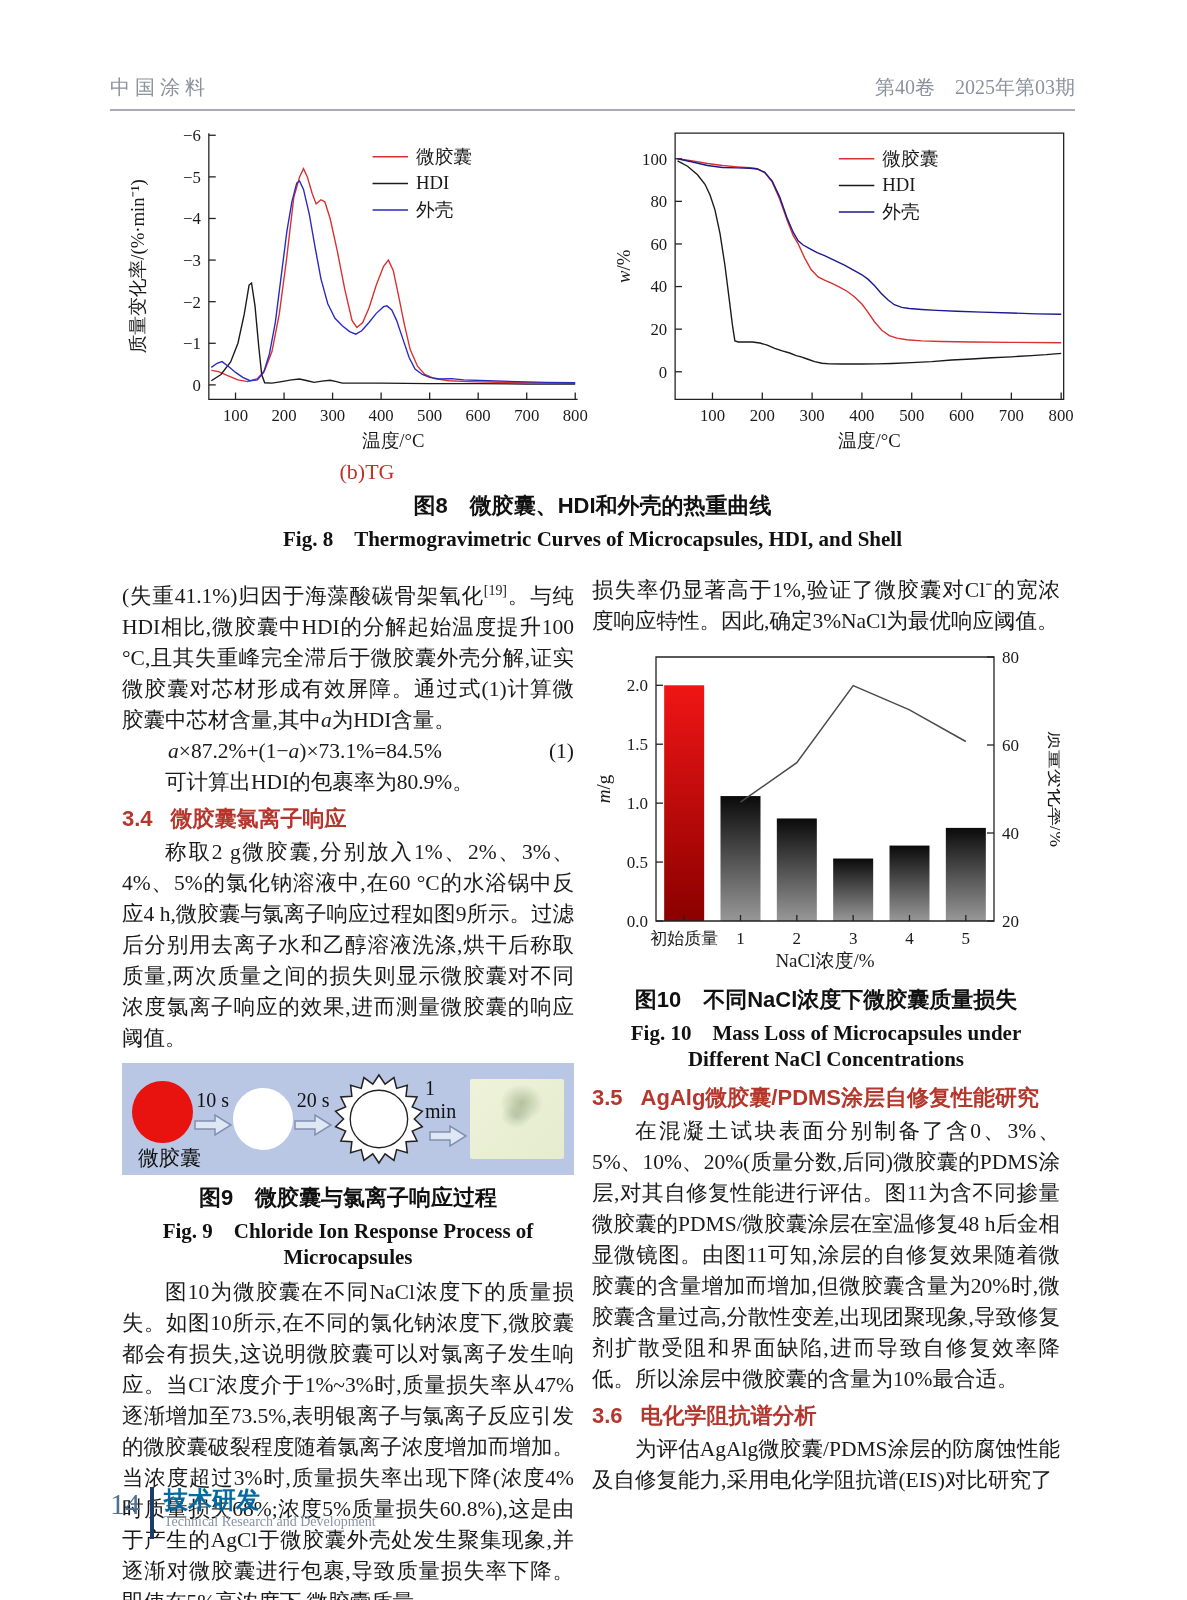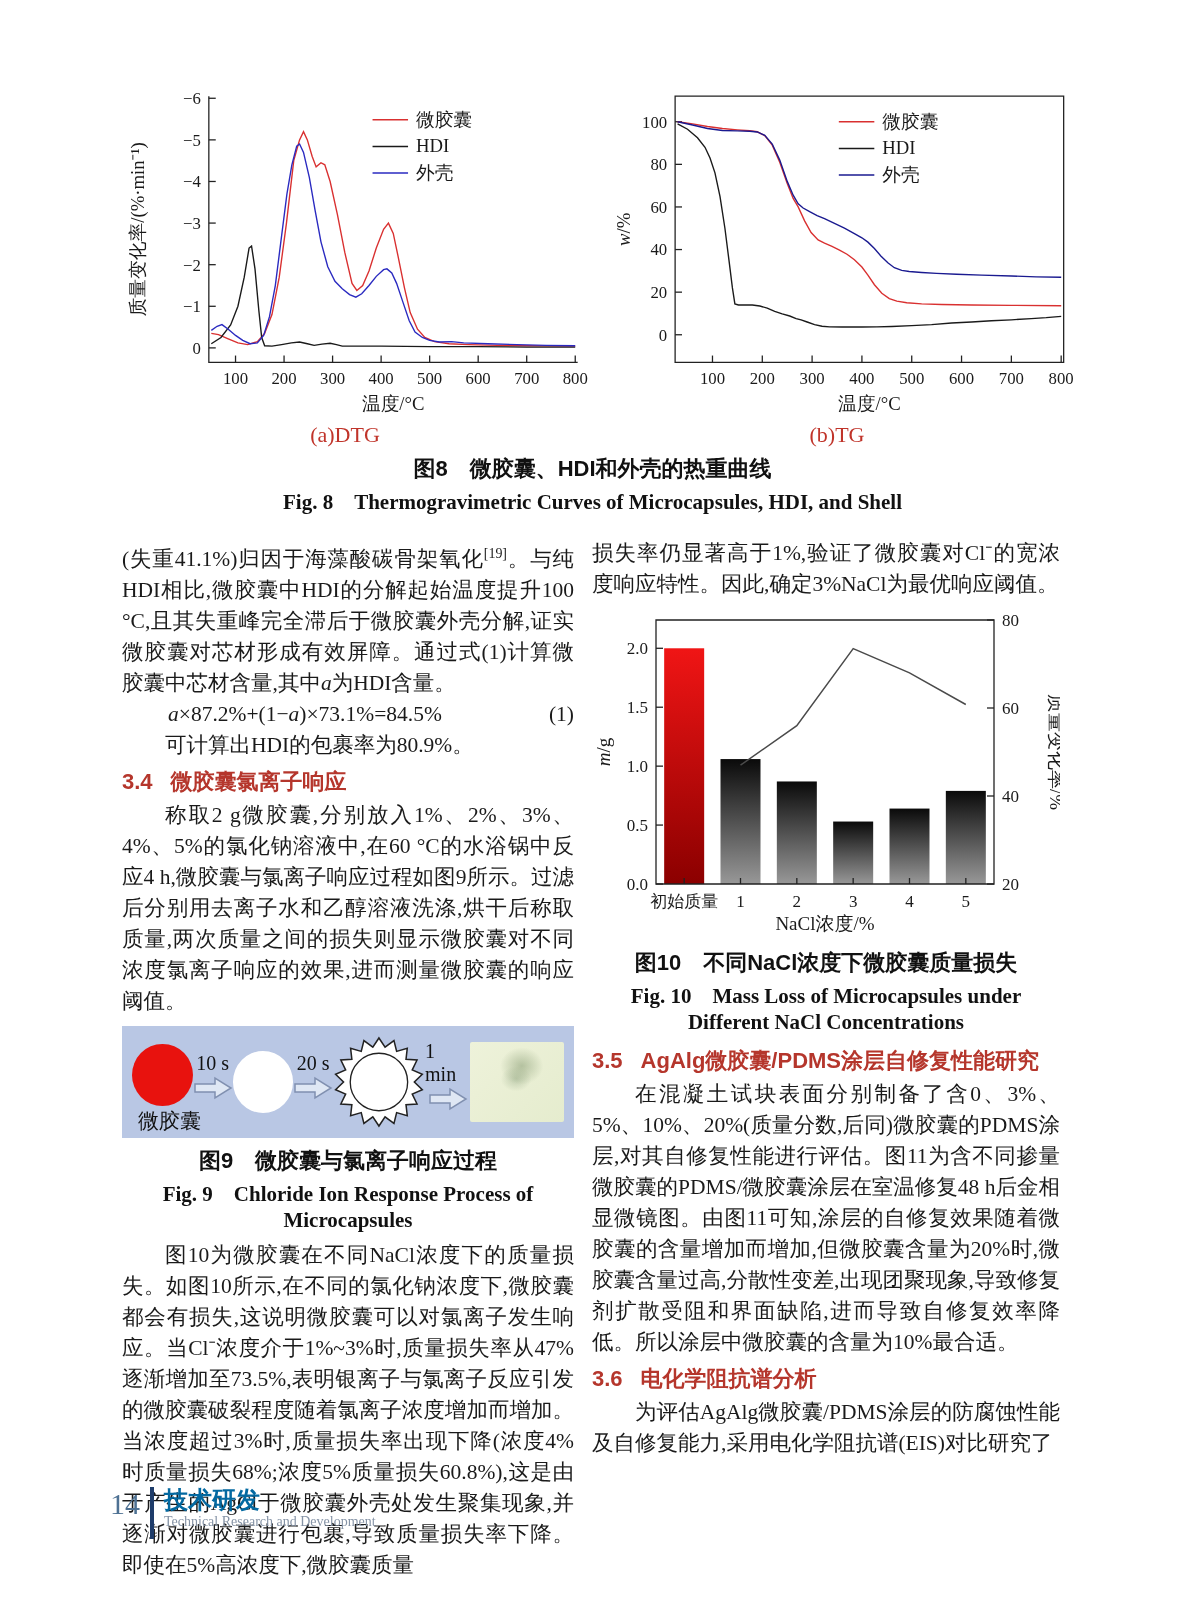--- a/index.html
+++ b/index.html
@@ -48,20 +48,24 @@
   .footer-bar{width:4px;height:52px;background:#1e3c6a;margin-right:10px;}
   .footer-zh{font-family:"Liberation Sans",sans-serif;font-weight:bold;font-size:24px;color:#0369a1;line-height:26px;}
   .footer-en{font-size:14px;color:#8593a6;line-height:18px;}
   svg text{font-family:"Liberation Serif",serif;}
 </style>
 </head>
 <body>
 
 <div class="page">
 
+  <div class="hdr">
+    <span class="journal">中国涂料</span>
+    <span class="issue">第40卷　2025年第03期</span>
+  </div>
 
   <div class="fig8-row">
     <svg id="chart-dtg" class="cha" width="470" height="336" viewBox="0 0 470 336">
         <g stroke="#222" stroke-width="1.3" fill="none">
           <path d="M84 10 L84 280 L458 280"></path>
           <line x1="111.06578947368422" y1="280" x2="111.06578947368422" y2="273"></line>
           <line x1="160.2763157894737" y1="280" x2="160.2763157894737" y2="273"></line>
           <line x1="209.48684210526315" y1="280" x2="209.48684210526315" y2="273"></line>
           <line x1="258.6973684210526" y1="280" x2="258.6973684210526" y2="273"></line>
           <line x1="307.9078947368421" y1="280" x2="307.9078947368421" y2="273"></line>
@@ -146,21 +150,20 @@
           <text x="274" y="69" text-anchor="start" font-size="19" fill="#1a1a1a">HDI</text>
           <line x1="230" y1="90" x2="266" y2="90" stroke="#1a1a90" stroke-width="1.5"></line>
           <text x="274" y="96" text-anchor="start" font-size="19" fill="#1a1a1a">外壳</text>
         </g>
         <polyline points="66.5,35.9 81.7,38.1 96.8,40.7 112.0,42.8 127.1,44.1 139.8,45.0 147.3,46.1 154.9,50.0 162.5,59.7 170.1,77.0 177.7,98.6 183.7,113.7 188.8,122.3 195.3,136.4 201.9,148.2 209.0,155.8 215.5,159.0 223.1,162.3 230.7,166.0 238.3,170.3 245.8,175.9 253.4,183.2 259.5,191.4 266.1,201.2 273.6,209.8 281.2,215.2 288.8,217.8 298.9,219.5 314.0,220.6 334.2,221.2 364.6,221.7 405.0,222.1 455.5,222.5" fill="none" stroke="#d93030" stroke-width="1.4"></polyline>
         <polyline points="66.5,38.1 76.6,43.5 86.7,52.1 94.3,61.8 99.4,72.6 104.4,87.8 109.5,111.5 114.5,143.9 118.6,176.3 122.1,204.4 124.6,220.6 128.2,221.7 134.7,221.7 142.3,221.7 149.9,222.8 157.4,224.9 165.0,228.2 172.6,230.8 180.2,232.9 186.7,235.5 191.8,236.8 197.9,239.0 205.4,241.6 213.0,243.3 220.6,243.9 233.2,244.1 253.4,244.1 268.6,243.9 283.7,243.5 303.9,242.6 324.1,241.6 344.3,240.0 364.6,239.0 384.8,237.7 405.0,236.8 425.2,235.5 440.3,234.6 455.5,233.3" fill="none" stroke="#1a1a1a" stroke-width="1.4"></polyline>
         <polyline points="66.5,35.9 81.7,39.2 96.8,42.8 112.0,44.8 127.1,45.2 139.8,45.6 147.3,46.3 154.9,49.7 162.5,58.6 170.1,74.8 177.7,96.4 183.7,110.4 188.8,119.1 193.8,123.4 200.4,127.1 208.0,131.0 215.5,134.2 225.6,139.0 235.7,143.9 245.8,149.3 253.4,153.6 259.5,158.0 266.1,164.4 272.6,172.0 279.7,178.9 286.3,183.9 293.8,186.7 301.4,187.8 314.0,188.8 329.2,189.7 349.4,190.6 374.7,191.4 405.0,192.3 430.2,193.2 455.5,193.6" fill="none" stroke="#1a1a90" stroke-width="1.4"></polyline>
       </svg>
   </div>
   <div class="subcap-row">
-    <div class="subcap a">(a)DTG</div>
     <div class="subcap b">(b)TG</div>
   </div>
   <div class="figcap-zh">图8　微胶囊、HDI和外壳的热重曲线</div>
   <div class="figcap-en">Fig. 8　Thermogravimetric Curves of Microcapsules, HDI, and Shell</div>
 
   <div class="columns">
 
     <div class="col-left">
       <div id="left-part1">
           <div class="para"><span>(失重41.1%)归因于海藻酸碳骨架氧化</span><sup>[19]</sup><span>。与纯HDI相比,微胶囊中HDI的分解起始温度提升100 °C,且其失重峰完全滞后于微胶囊外壳分解,证实微胶囊对芯材形成有效屏障。通过式(1)计算微胶囊中芯材含量,其中</span><span style="font-style: italic;">a</span><span>为HDI含量。</span></div>

